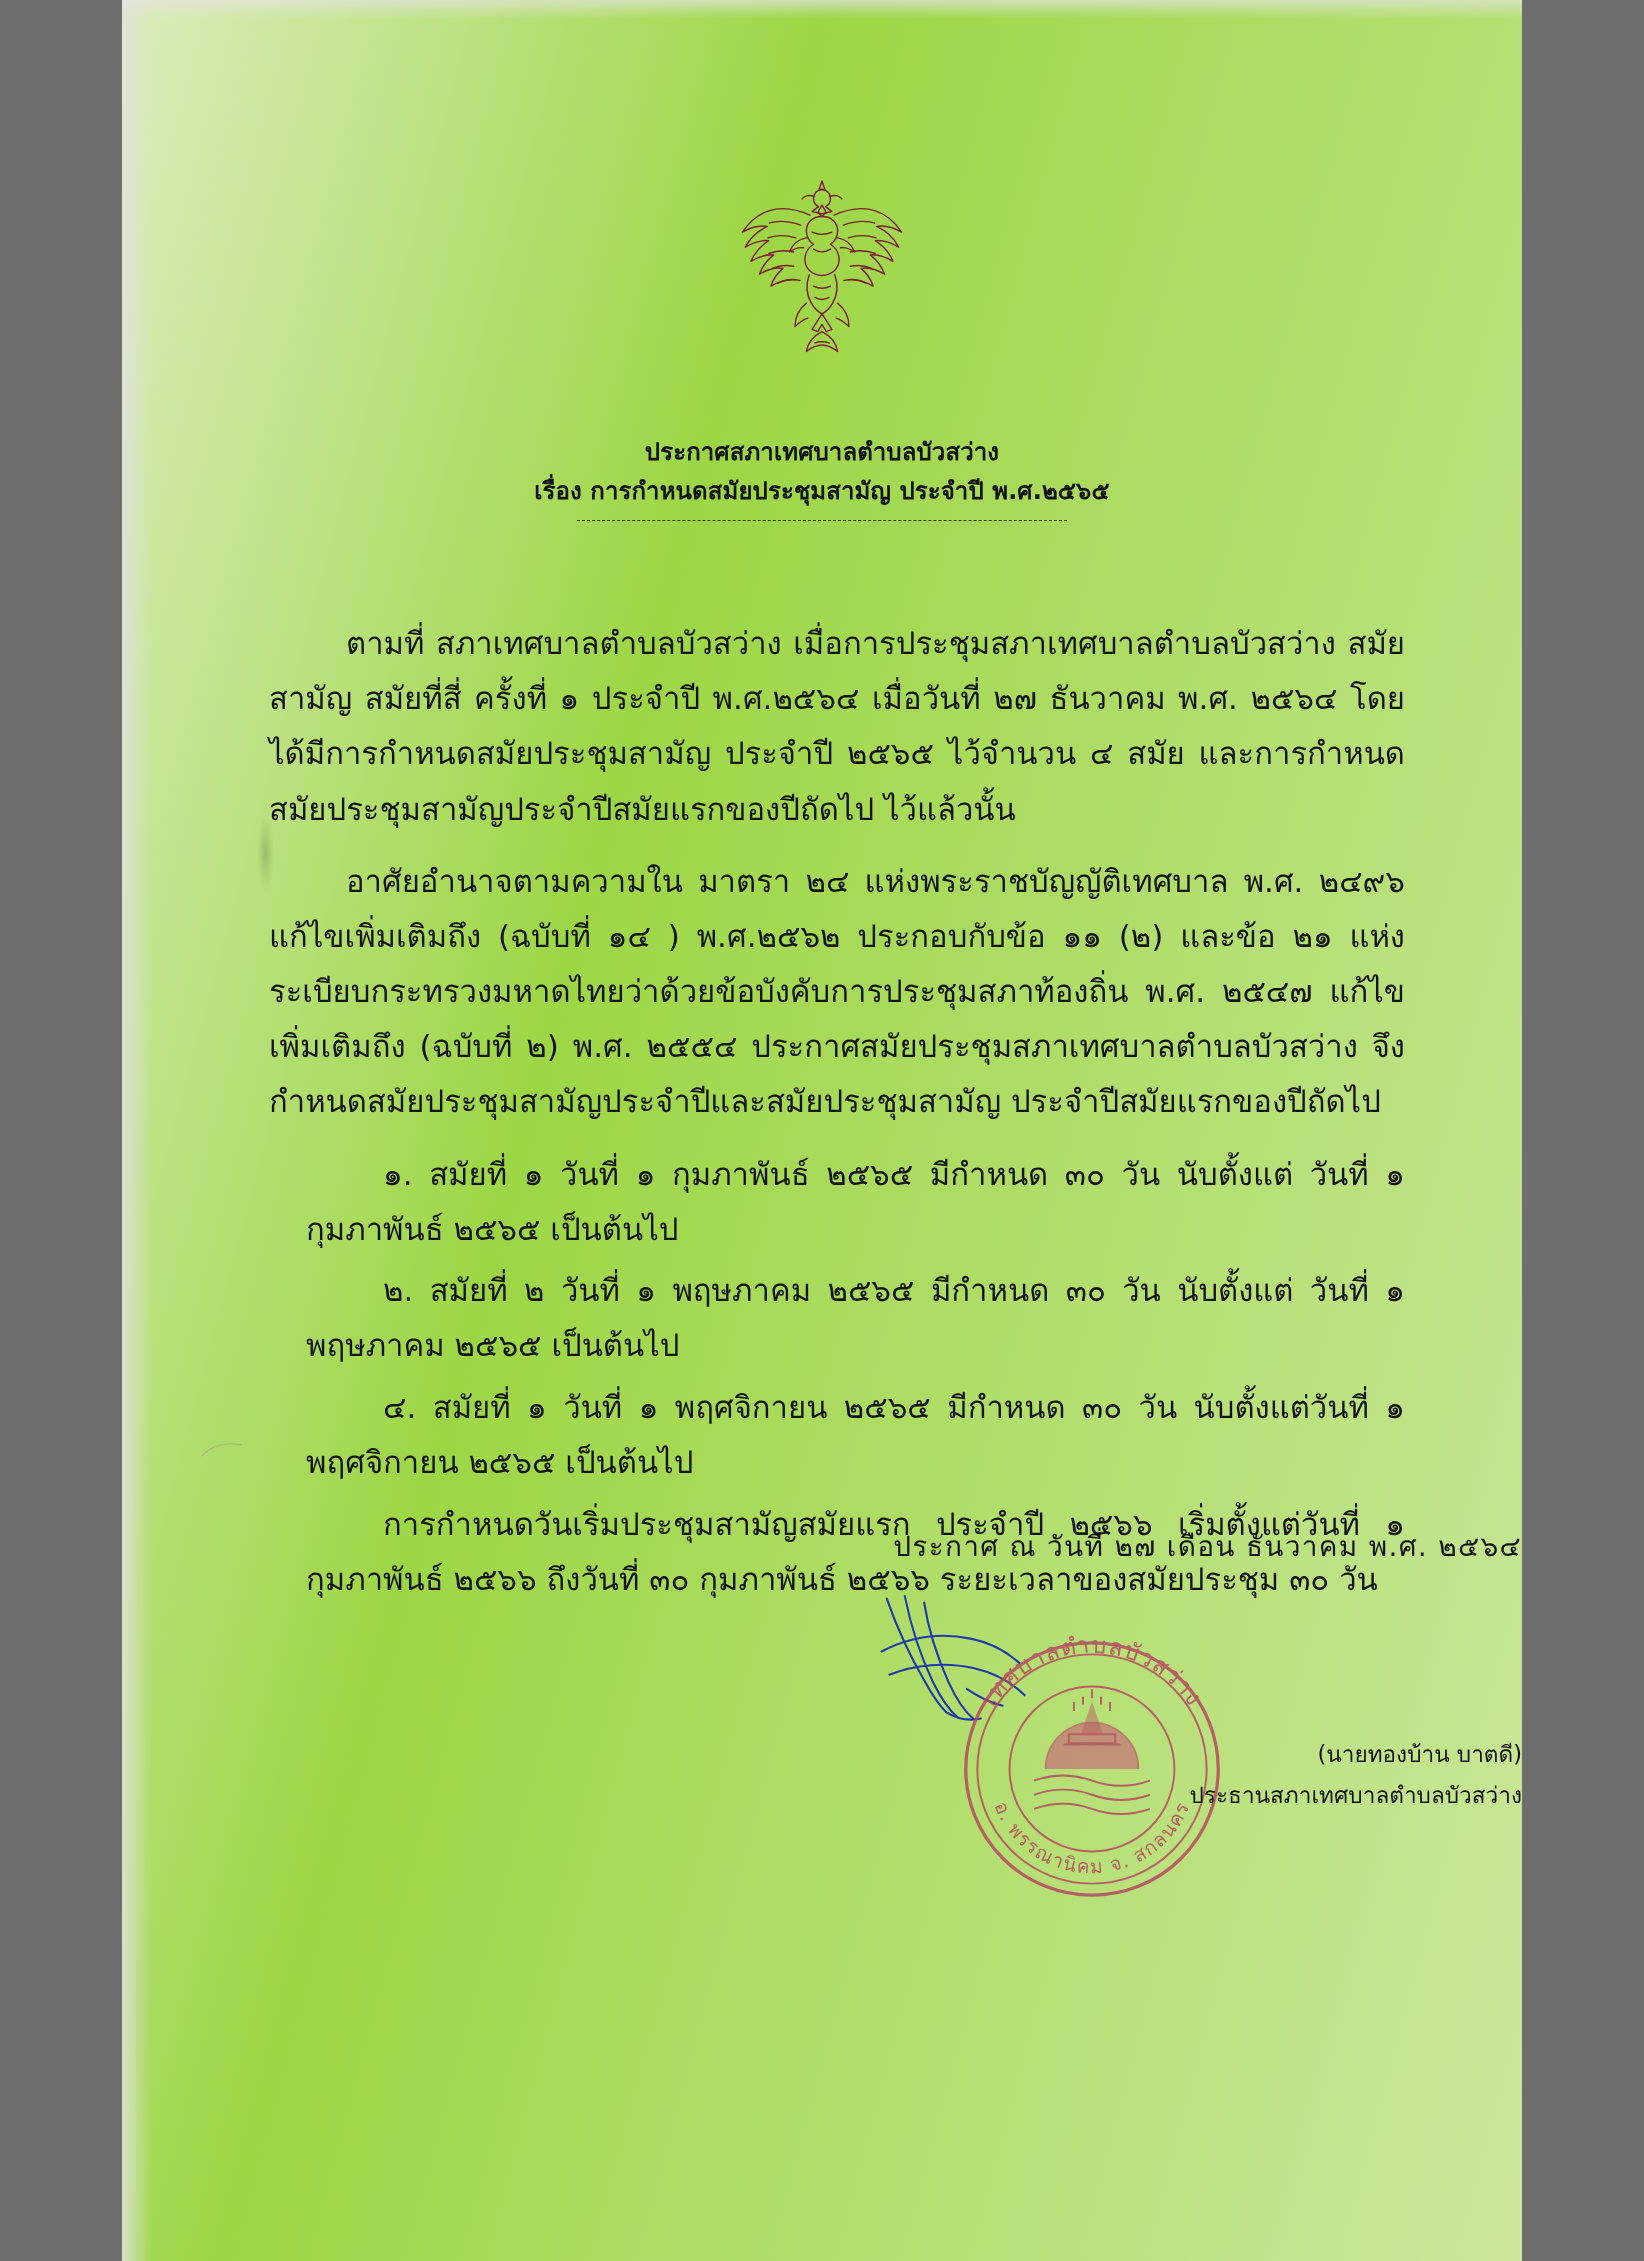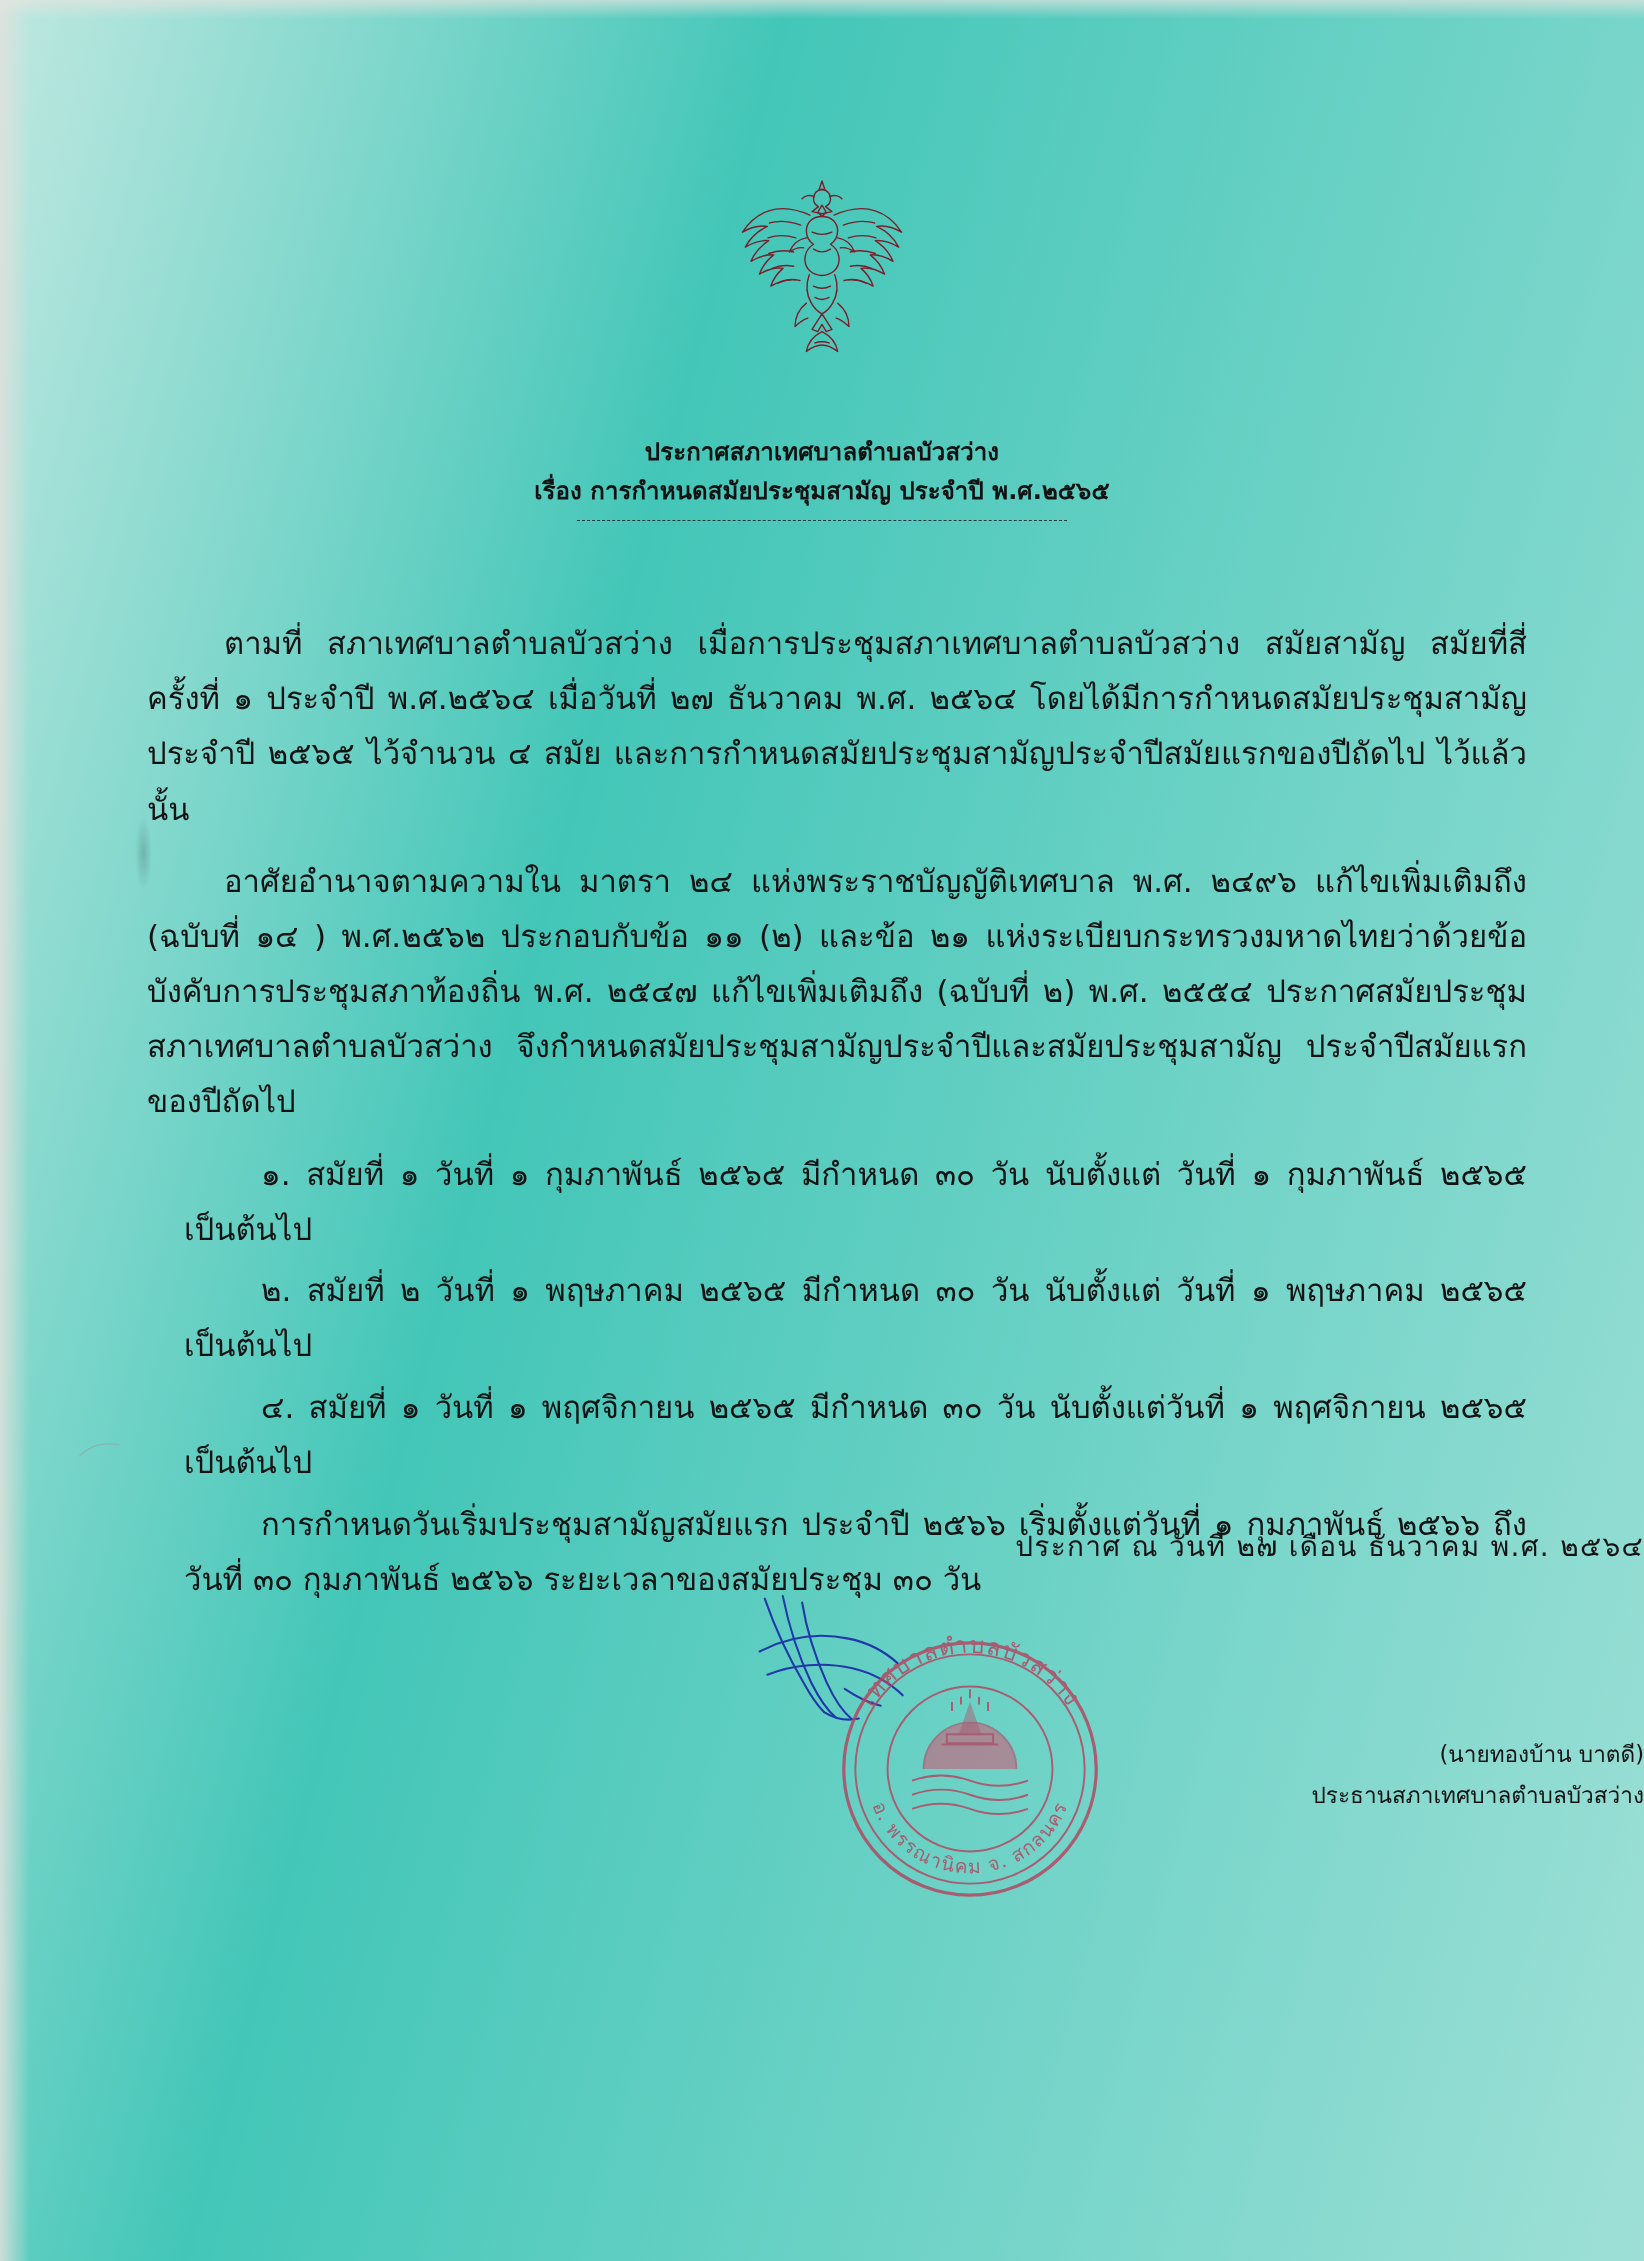--- a/index.html
+++ b/index.html
@@ -3,24 +3,24 @@
 <meta charset="utf-8">
 <title>ประกาศสภาเทศบาลตำบลบัวสว่าง</title>
 <style>
   html, body {
     margin: 0;
     padding: 0;
     background: #6e6e6e;
   }
   .page {
     position: relative;
-    width: 1644px;
+    width: 1400px;
     height: 2261px;
     margin: 0 auto;
-    background: #14b8a6;
+    background: #84cc16;
     overflow: hidden;
     font-family: "DejaVu Sans", "Liberation Sans", sans-serif;
     color: #111111;
     box-sizing: border-box;
   }
   
   .paper-tint {
     position: absolute;
     inset: 0;
     background:

